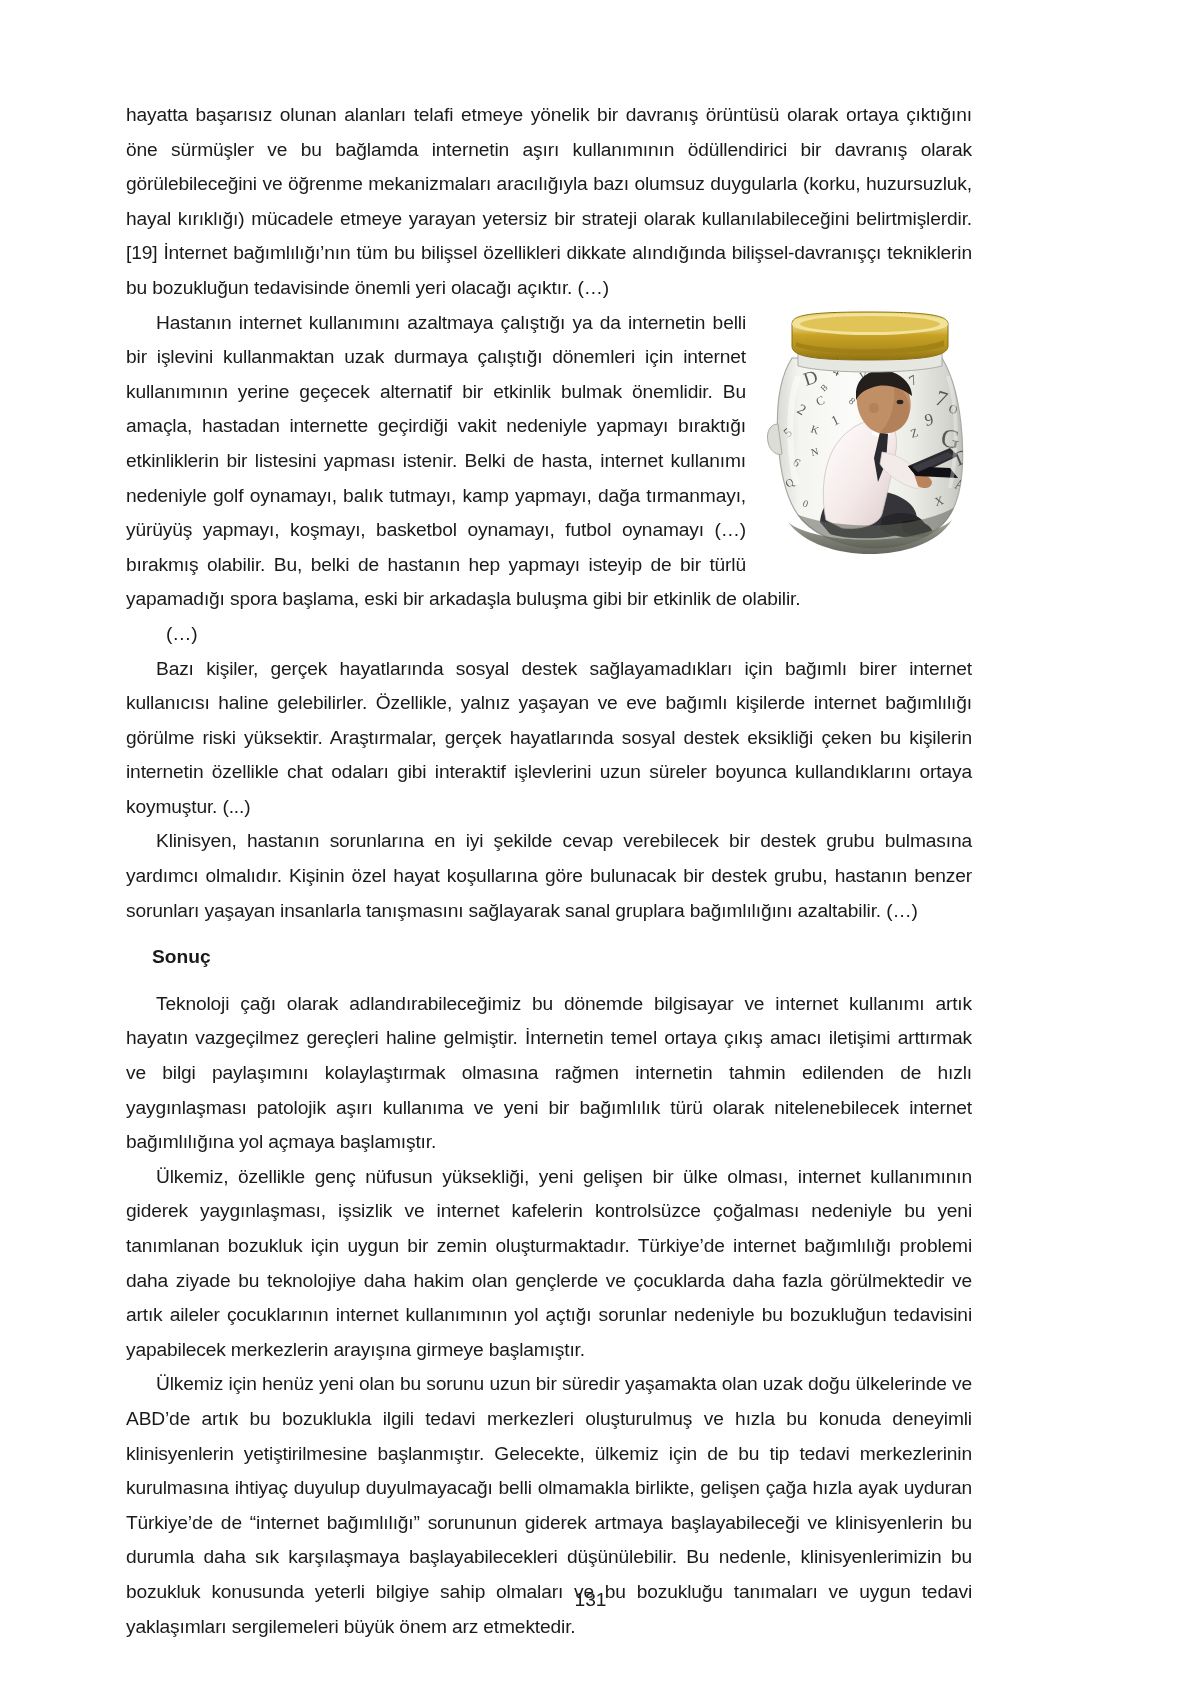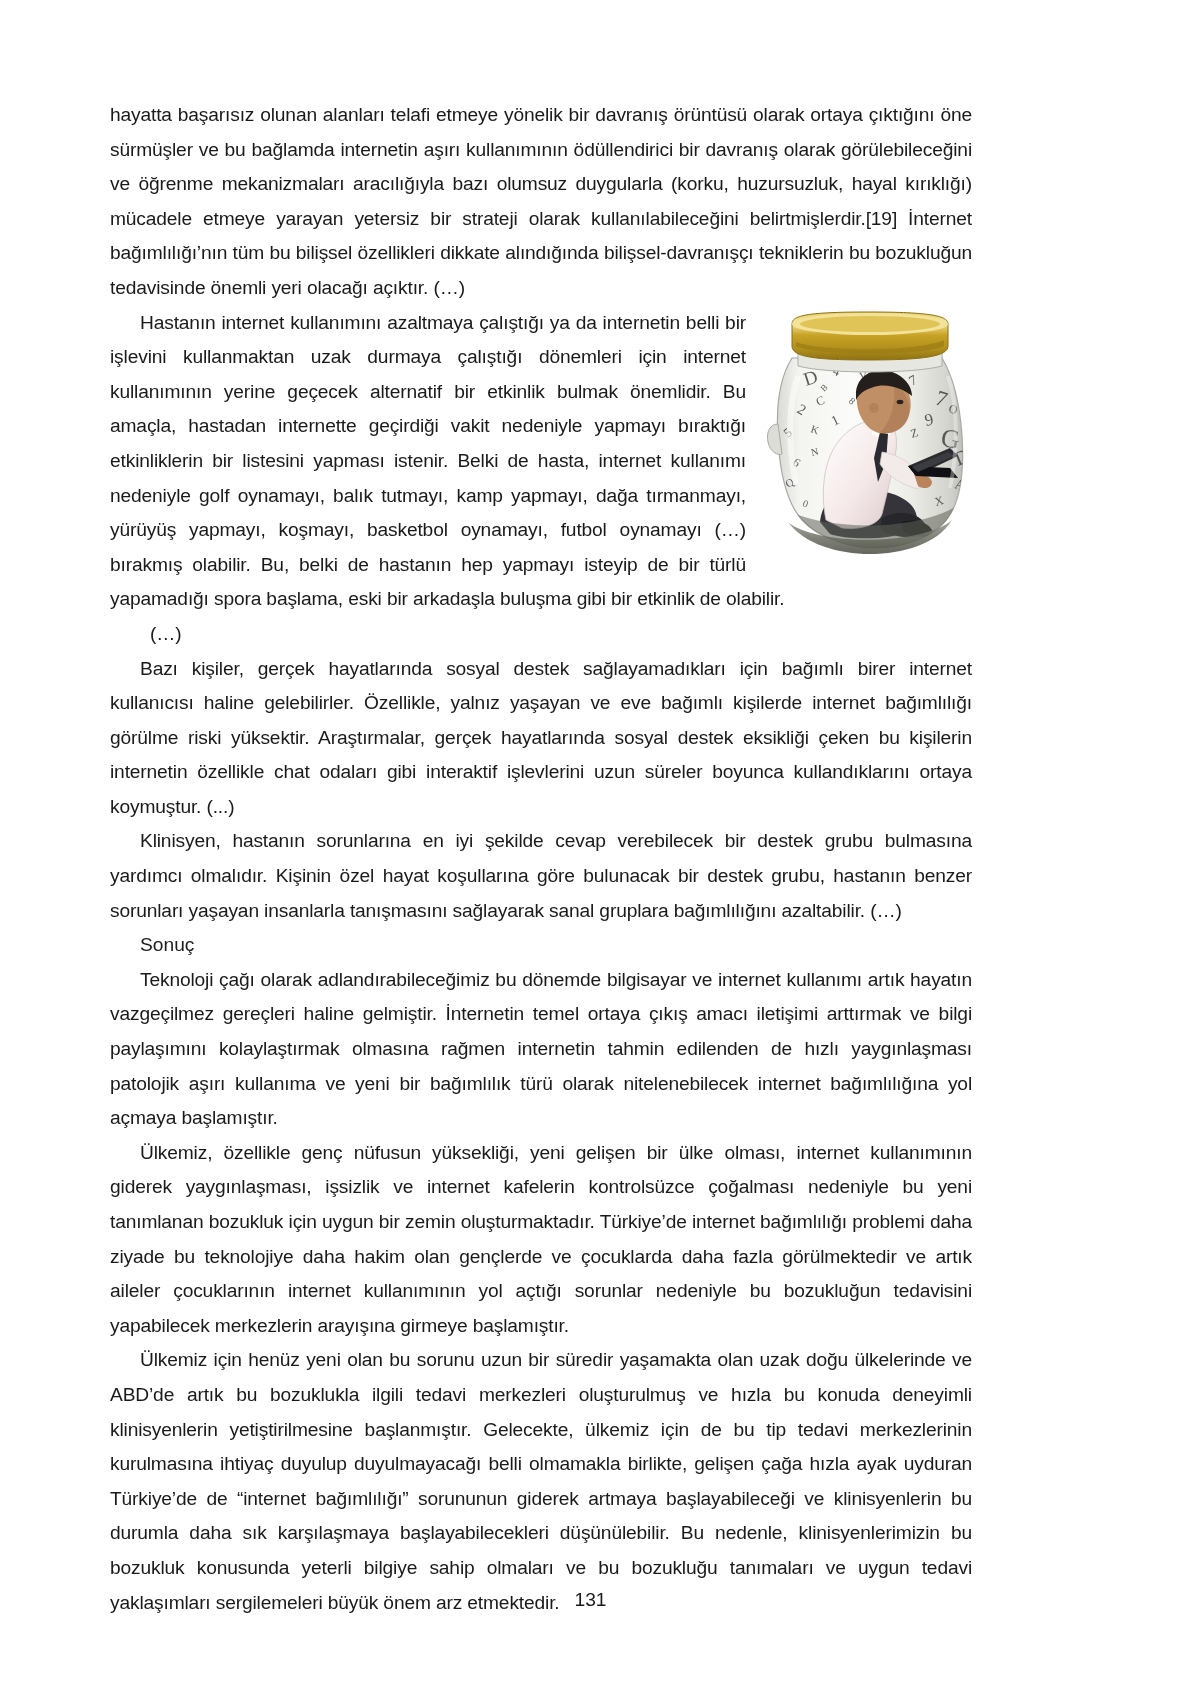--- a/index.html
+++ b/index.html
@@ -20,21 +20,21 @@
     overflow: hidden;
     box-sizing: border-box;
   }
   .content {
     position: absolute;
     left: 110px;
     top: 98px;
     width: 862px;
   }
   p.para {
-    margin: 0 0 0.0em 0;
+    margin: 0 0 0.0em 16px;
     font-size: 19.2px;
     line-height: 34.6px;
     text-align: justify;
     text-justify: inter-word;
     letter-spacing: -0.15px;
     word-spacing: 0px;
     hyphens: none;
   }
   p.para + p.para {
     margin-top: 0px;
@@ -42,23 +42,23 @@
   .indent {
     text-indent: 30px;
   }
   .noindent {
     text-indent: 0;
   }
   
   .heading {
     font-size: 19.2px;
     line-height: 34.6px;
-    font-weight: normal;
+    font-weight: bold;
     text-indent: 30px;
-    margin: 0;
+    margin: 12px;
     text-align: left;
   }
   .ellipsis-line {
     text-indent: 40px;
     text-align: left;
   }
   
   .figure {
     float: right;
     width: 210px;

